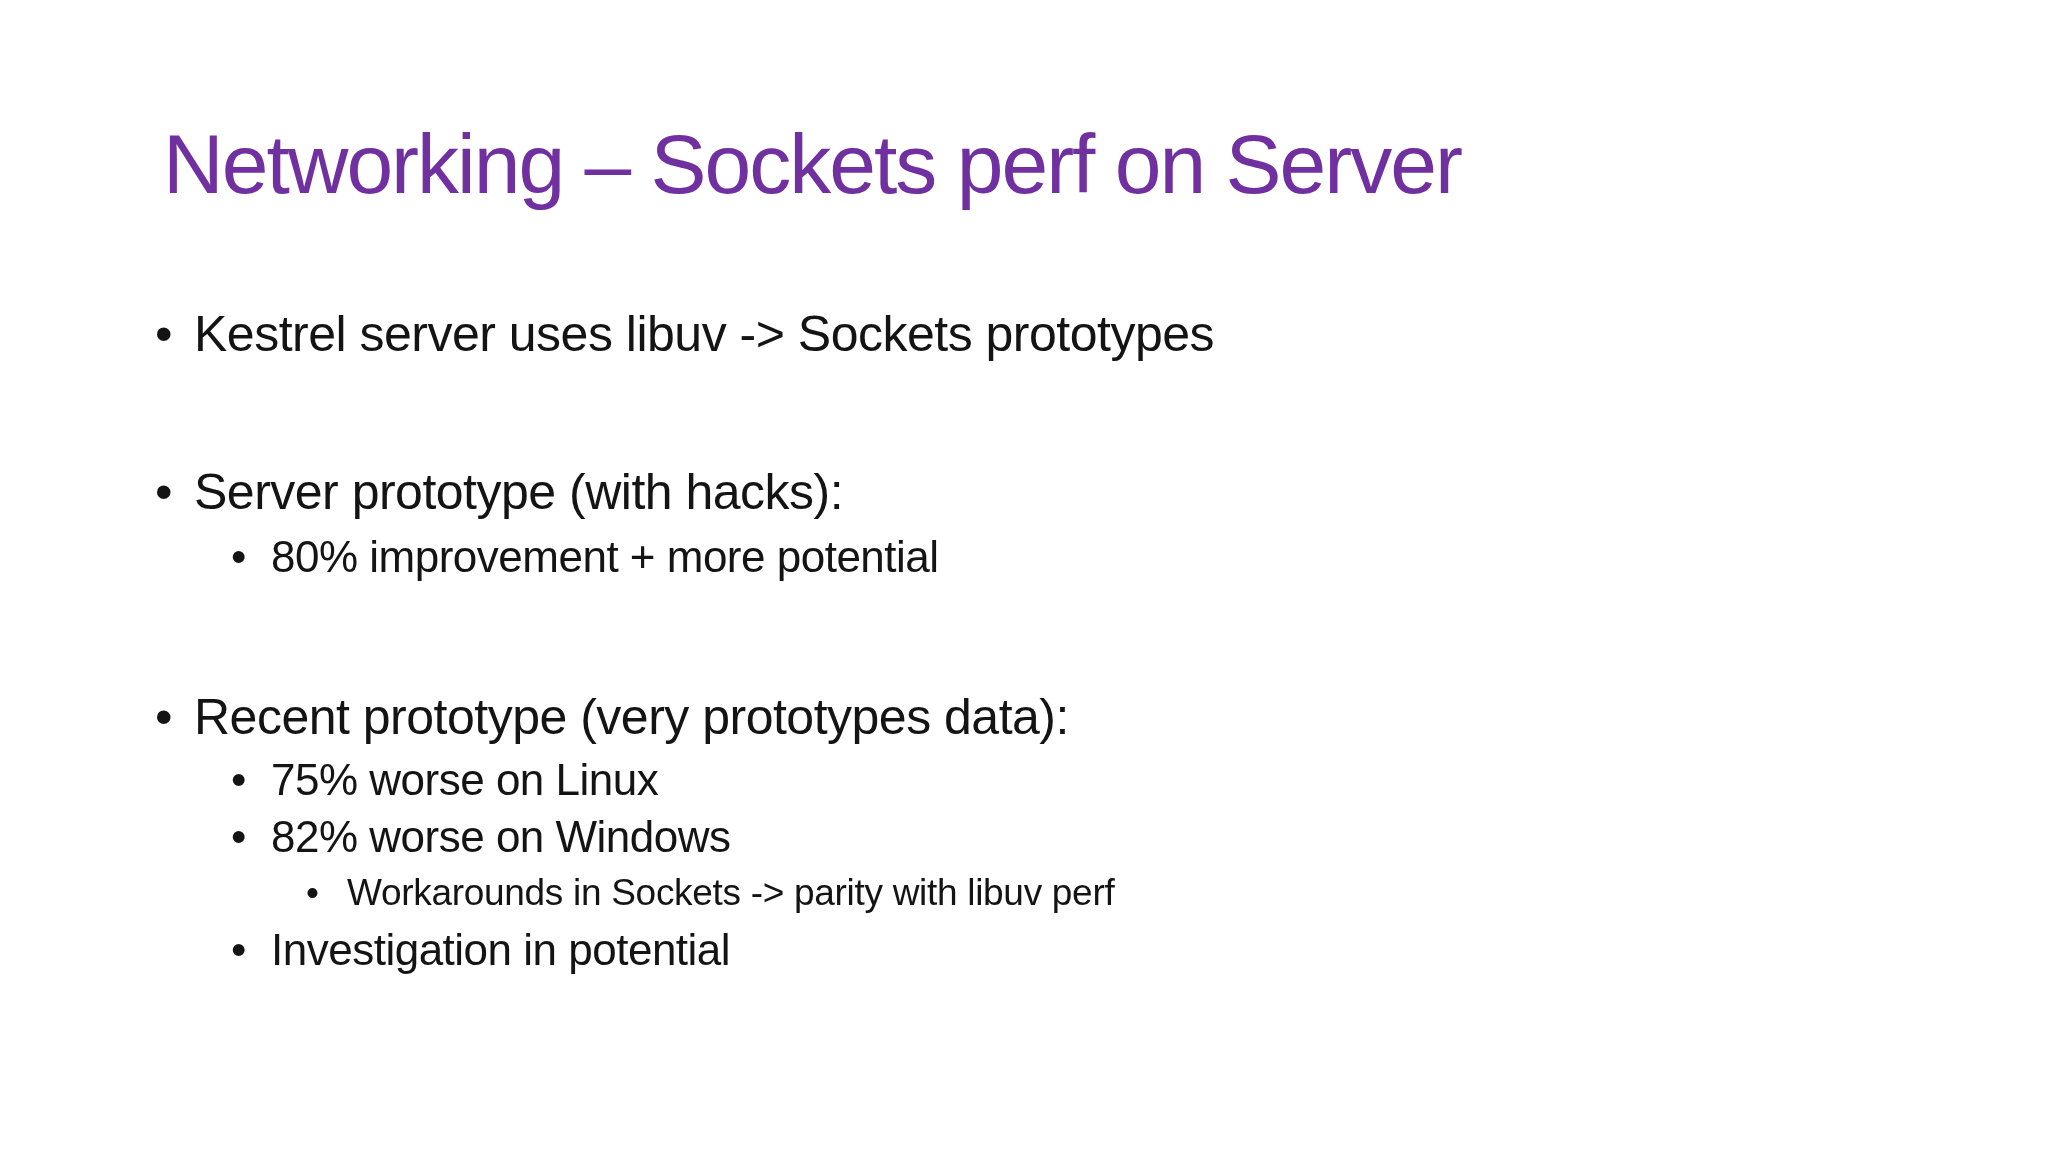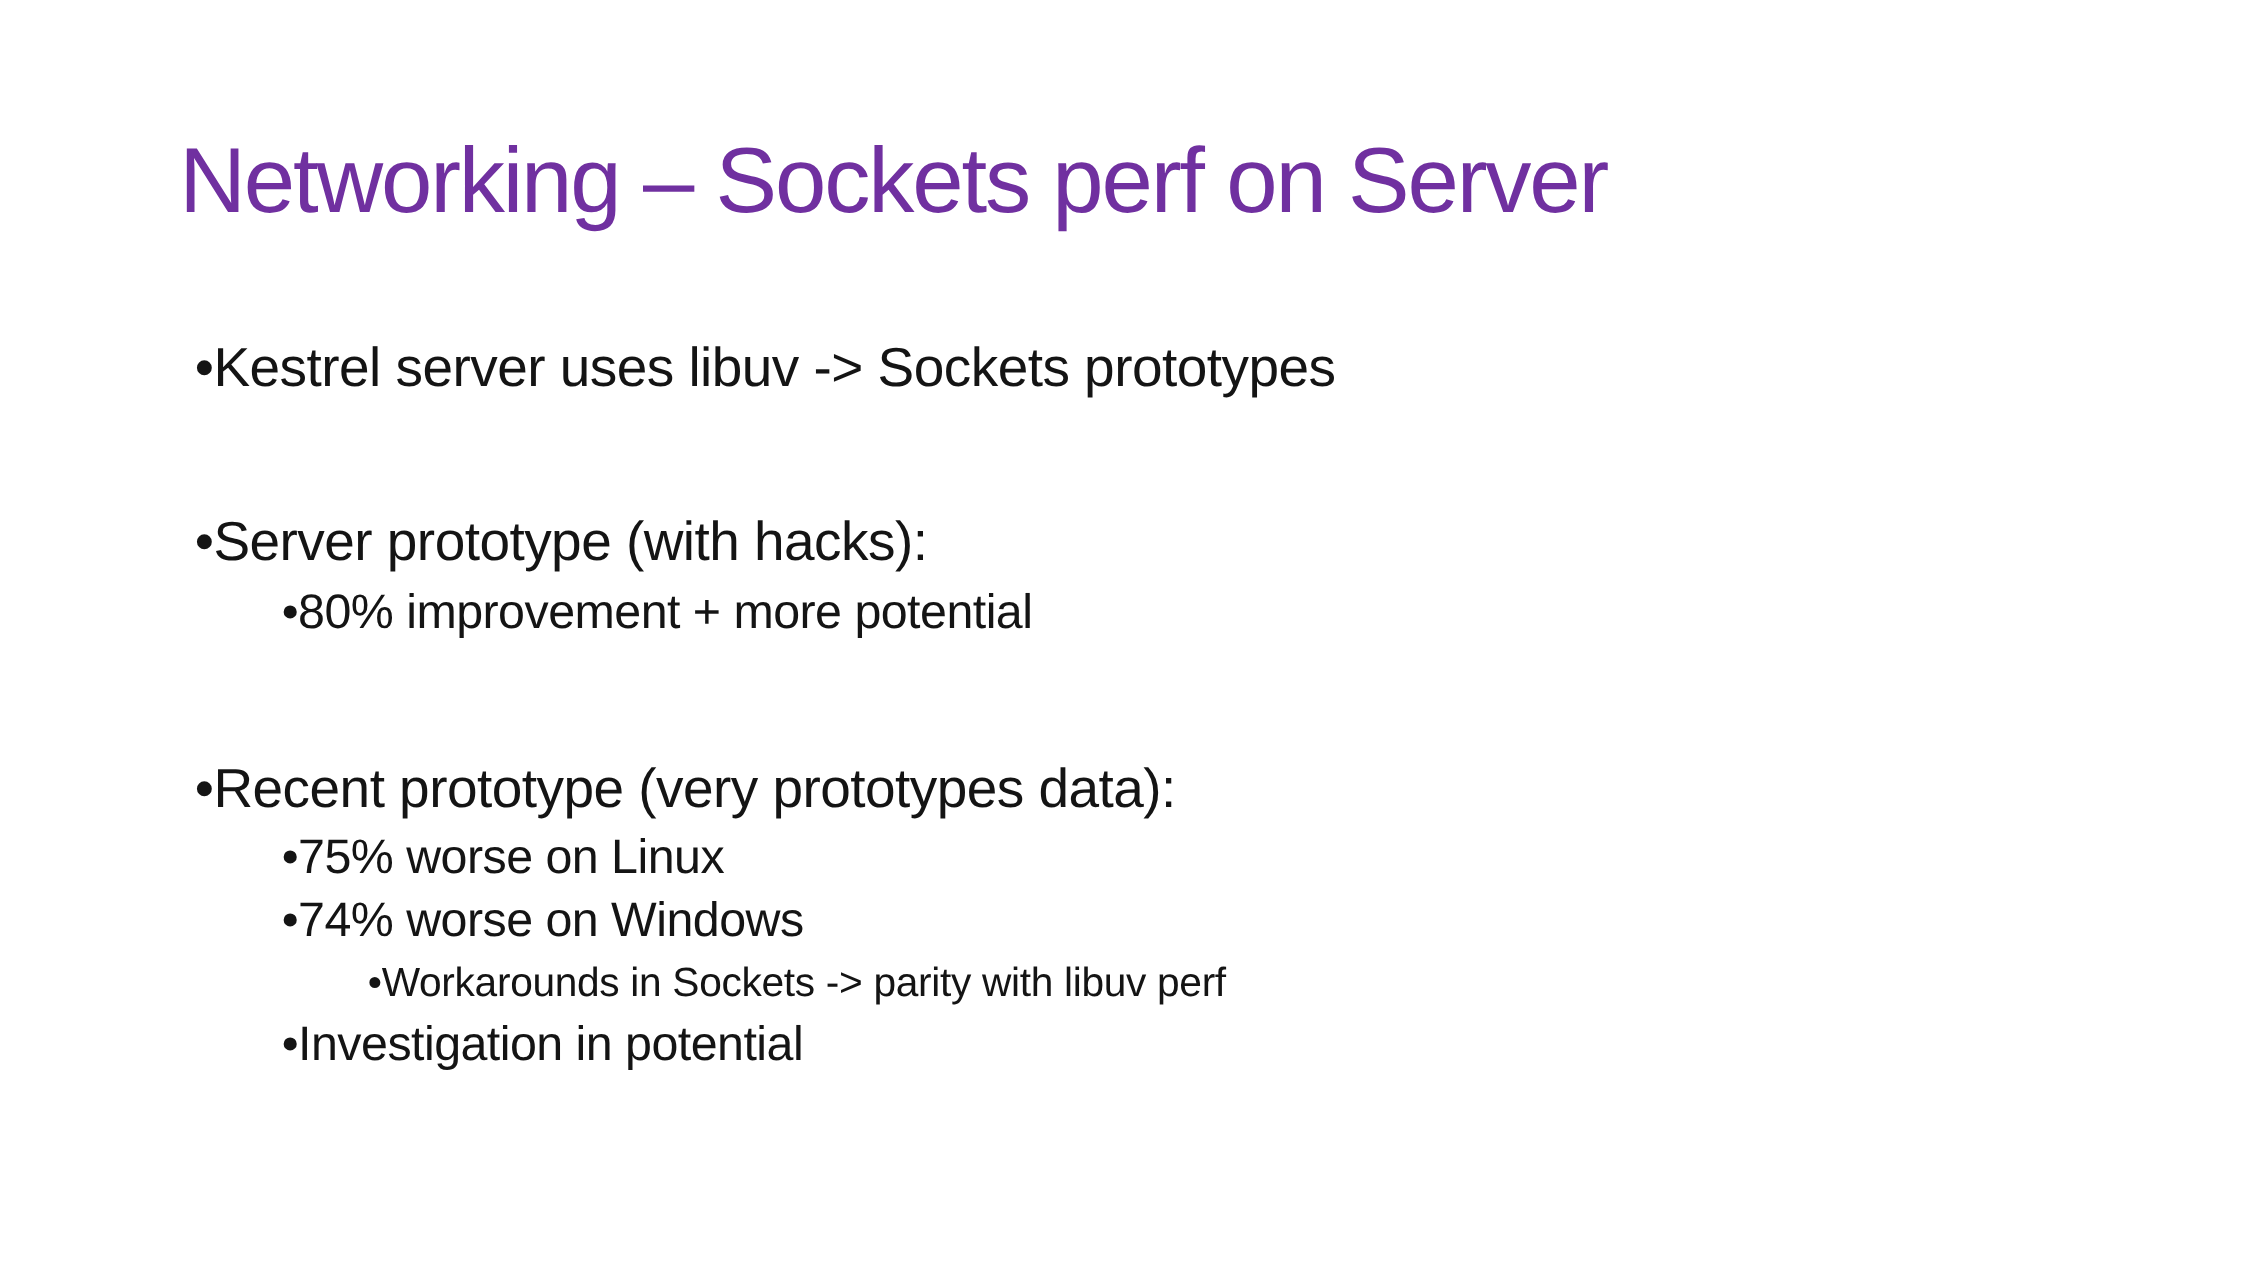--- a/index.html
+++ b/index.html
@@ -14,21 +14,20 @@
     background: var(--bg-color);
     font-family: "Liberation Sans", sans-serif;
     overflow: hidden;
   }
   .slide {
     position: absolute;
     left: 0; top: 0;
     width: 2048px;
     height: 1023px;
     background: var(--bg-color);
-    text-align: right;
   }
   .title {
     position: absolute;
     left: 163px;
     top: 116px;
     font-size: 84px;
     font-weight: 400;
     letter-spacing: -2px;
     line-height: 1.15;
     color: var(--title-color);
@@ -85,21 +84,21 @@
     <span class="text">Recent prototype (very prototypes data):</span>
   </div>
 
   <div class="line l2 pos-5">
     <span class="marker">•</span>
     <span class="text">75% worse on Linux</span>
   </div>
 
   <div class="line l2 pos-6">
     <span class="marker">•</span>
-    <span class="text">74% worse on Windows</span>
+    <span class="text">82% worse on Windows</span>
   </div>
 
   <div class="line l3 pos-7">
     <span class="marker">•</span>
     <span class="text">Workarounds in Sockets -&gt; parity with libuv perf</span>
   </div>
 
   <div class="line l2 pos-8">
     <span class="marker">•</span>
     <span class="text">Investigation in potential</span>

